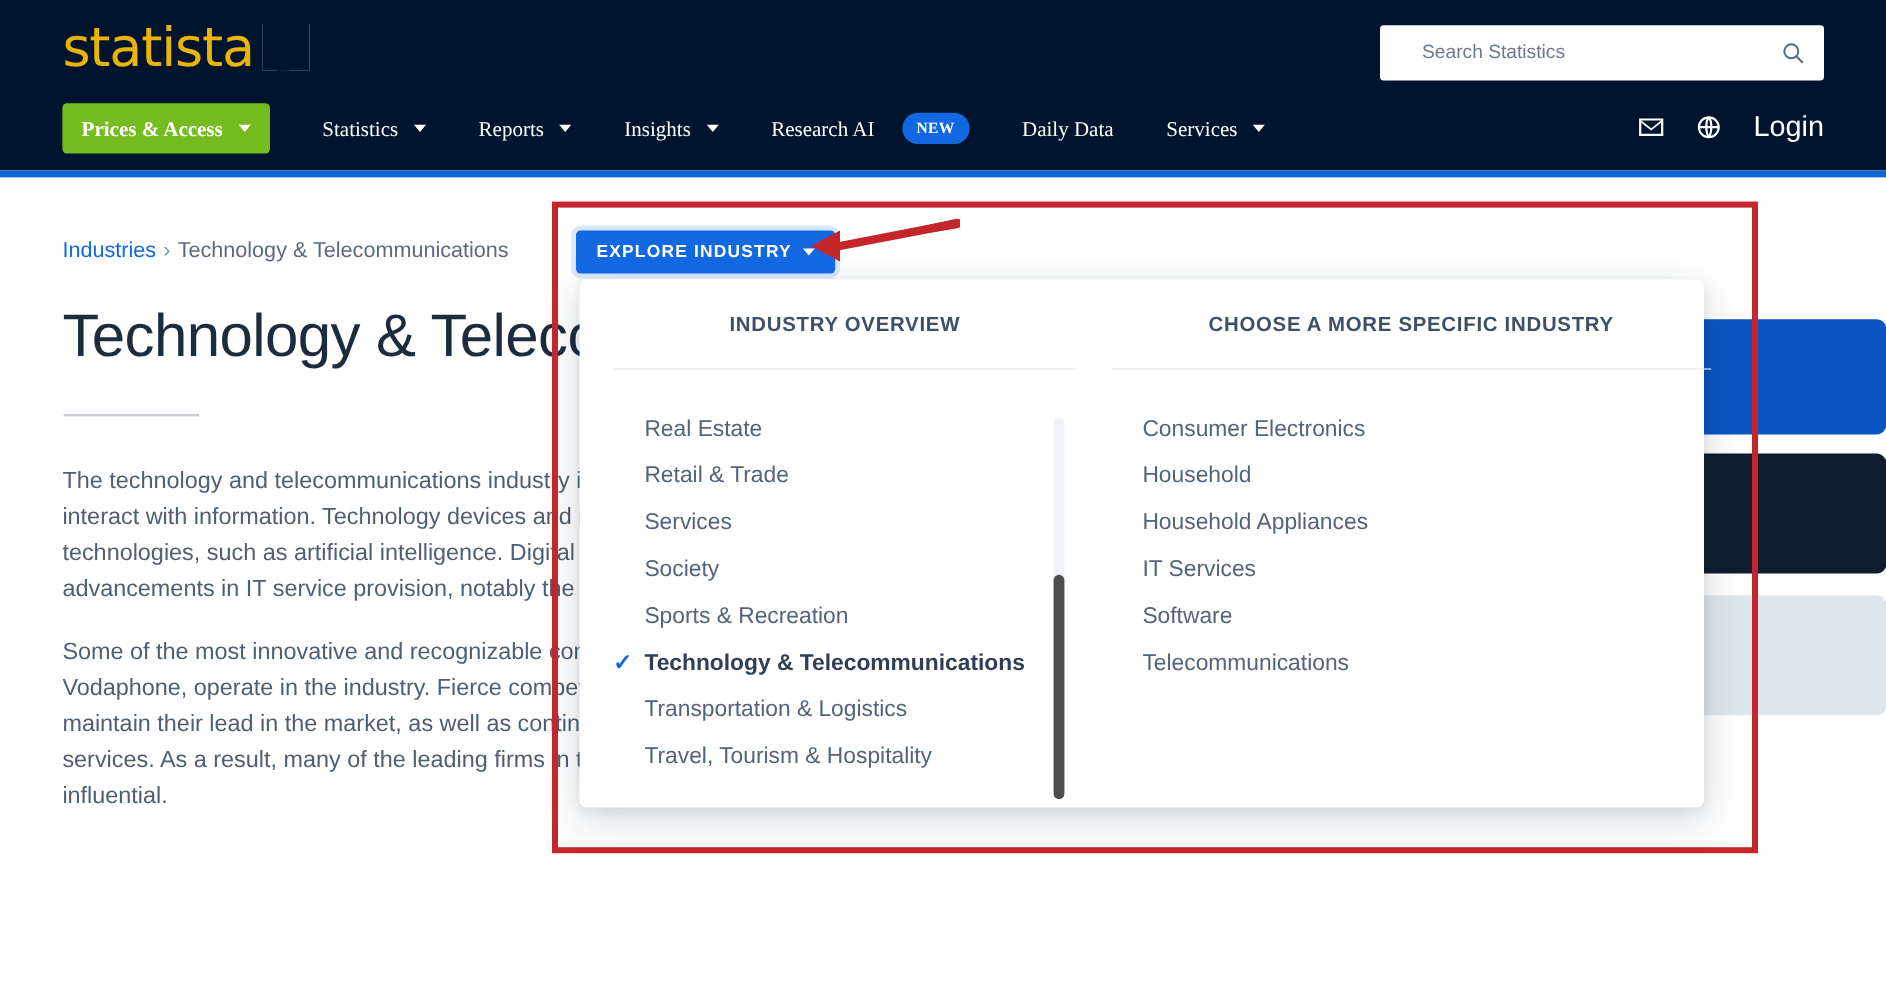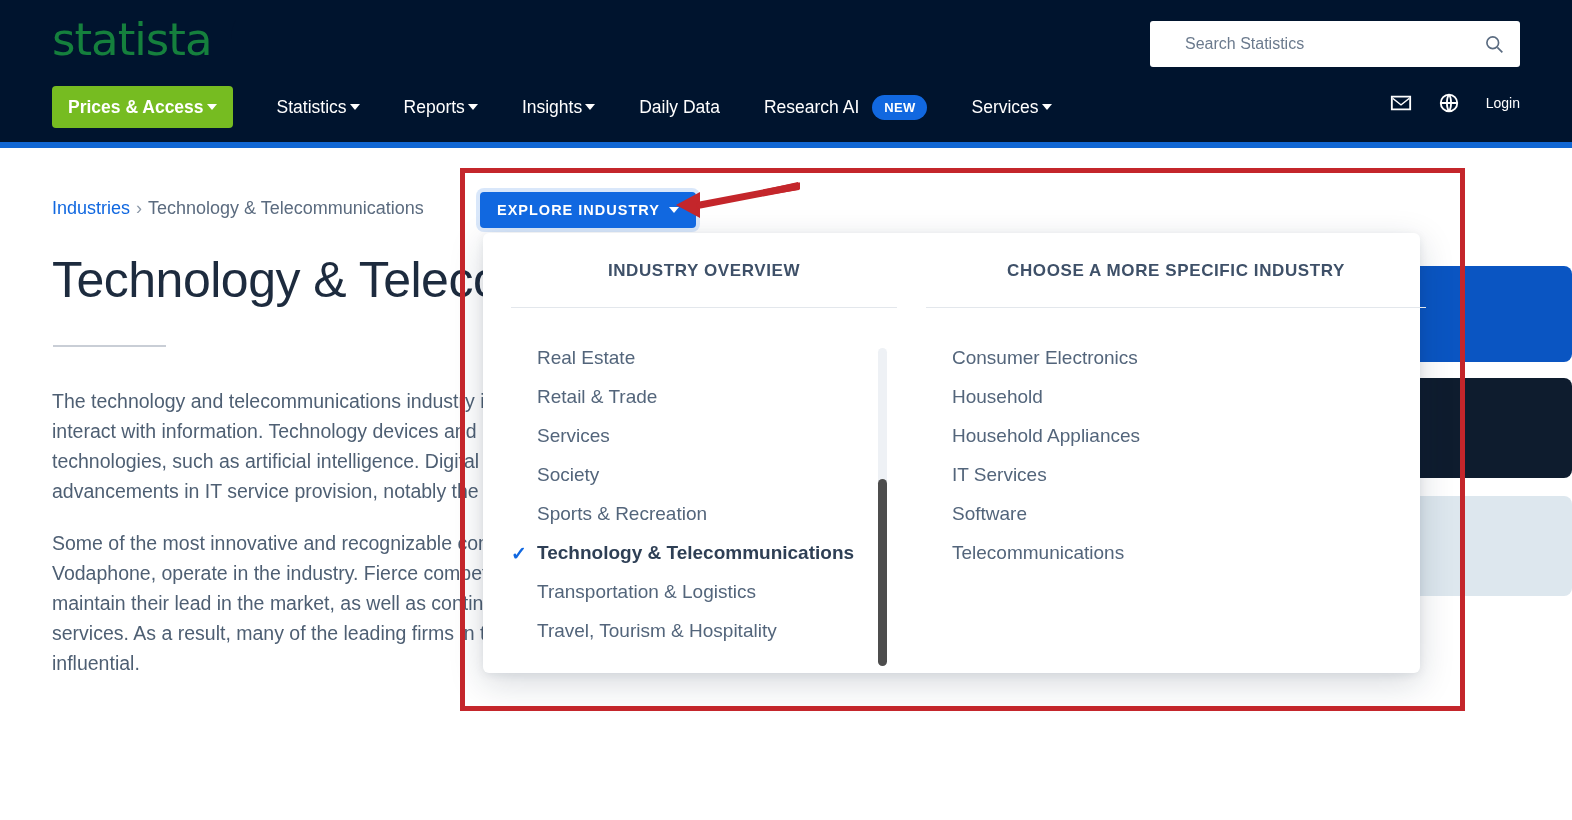--- a/index.html
+++ b/index.html
@@ -17,21 +17,21 @@
   }
   .header-accent {
     position: absolute; left: 0; top: 142px; width: 1572px; height: 6px;
     background: #1167d4;
   }
   .logo {
     position: absolute; left: 52px; top: 17px;
     display: flex; align-items: center; gap: 6px;
   }
   .logo-word {
-    color: #15803d; font-size: 45px; letter-spacing: -1px;
+    color: #eab308; font-size: 45px; letter-spacing: -1px;
     font-family: "DejaVu Sans", sans-serif; font-weight: 400; line-height: 1;
   }
   .logo-mark {
     width: 39px; height: 39px; background: #fff; position: relative;
     overflow: hidden; margin-left: 2px;
   }
   .logo-mark::before {
     content: ""; position: absolute; left: -13px; top: -9px;
     width: 40px; height: 58px; border-radius: 0 0 50% 0;
     background: #00142e;
@@ -41,22 +41,22 @@
     width: 40px; height: 58px; border-radius: 50% 0 0 0;
     background: #00142e;
   }
 
   .nav {
     position: absolute; left: 52px; top: 86px;
     display: flex; align-items: center; gap: 0px;
   }
   .nav-item {
     color: #fff; font-size: 17.5px; padding: 0 22px 0 0;
-    display: flex; align-items: center; gap: 3px; cursor: pointer;
-    height: 42px; white-space: nowrap;
+    display: flex; align-items: center; gap: 13px; cursor: pointer;
+    height: 42px; white-space: nowrap; font-family: Liberation Serif, serif;
   }
   .nav-item.pill {
     background: #76bc21; border-radius: 4px; padding: 0 16px;
     margin-right: 22px; font-weight: 700; height: 42px;
   }
   .nav-item.plain { padding: 0 22px; }
   .caret {
     width: 0; height: 0; border-left: 5px solid transparent;
     border-right: 5px solid transparent; border-top: 6px solid #fff;
     display: inline-block;
@@ -77,21 +77,21 @@
     font-family: "Liberation Sans", sans-serif; background: transparent; margin-left: 19px;
   }
   .search-box input::placeholder { color: #6b7a8d; }
   .search-icon { width: 20px; height: 20px; color: #5a6b80; flex: none; }
 
   .header-right {
     position: absolute; right: 52px; top: 92px;
     display: flex; align-items: center; gap: 26px;
   }
   .hr-icon { color: #fff; width: 22px; height: 22px; cursor: pointer; }
-  .login-link { color: #fff; font-size: 14px; cursor: pointer; }
+  .login-link { color: #fff; font-size: 24px; cursor: pointer; }
 
   
   .page { position: absolute; left: 0; top: 148px; width: 1572px; height: 672px; background:#fff; }
 
   .breadcrumb {
     position: absolute; left: 52px; top: 50px; font-size: 18px; color: #5b6b7f;
     white-space: nowrap;
   }
   .breadcrumb a { color: #1168e0; text-decoration: none; cursor: pointer; }
   .bc-sep { color: #8b98a8; margin: 0 6px; }
@@ -196,25 +196,25 @@
       </div>
       <div class="nav-item plain">
         <span>Reports</span>
         <span class="caret"></span>
       </div>
       <div class="nav-item plain">
         <span>Insights</span>
         <span class="caret"></span>
       </div>
       <div class="nav-item plain">
-        <span>Daily Data</span>
-      </div>
-      <div class="nav-item plain">
         <span>Research AI</span>
         <span class="badge-new">NEW</span>
+      </div>
+      <div class="nav-item plain">
+        <span>Daily Data</span>
       </div>
       <div class="nav-item plain">
         <span>Services</span>
         <span class="caret"></span>
       </div>
     </div>
 
     <div class="search-box">
       <input type="text" placeholder="Search Statistics" style="">
       <svg class="search-icon" viewBox="0 0 24 24" fill="none" stroke="currentColor" stroke-width="2">

